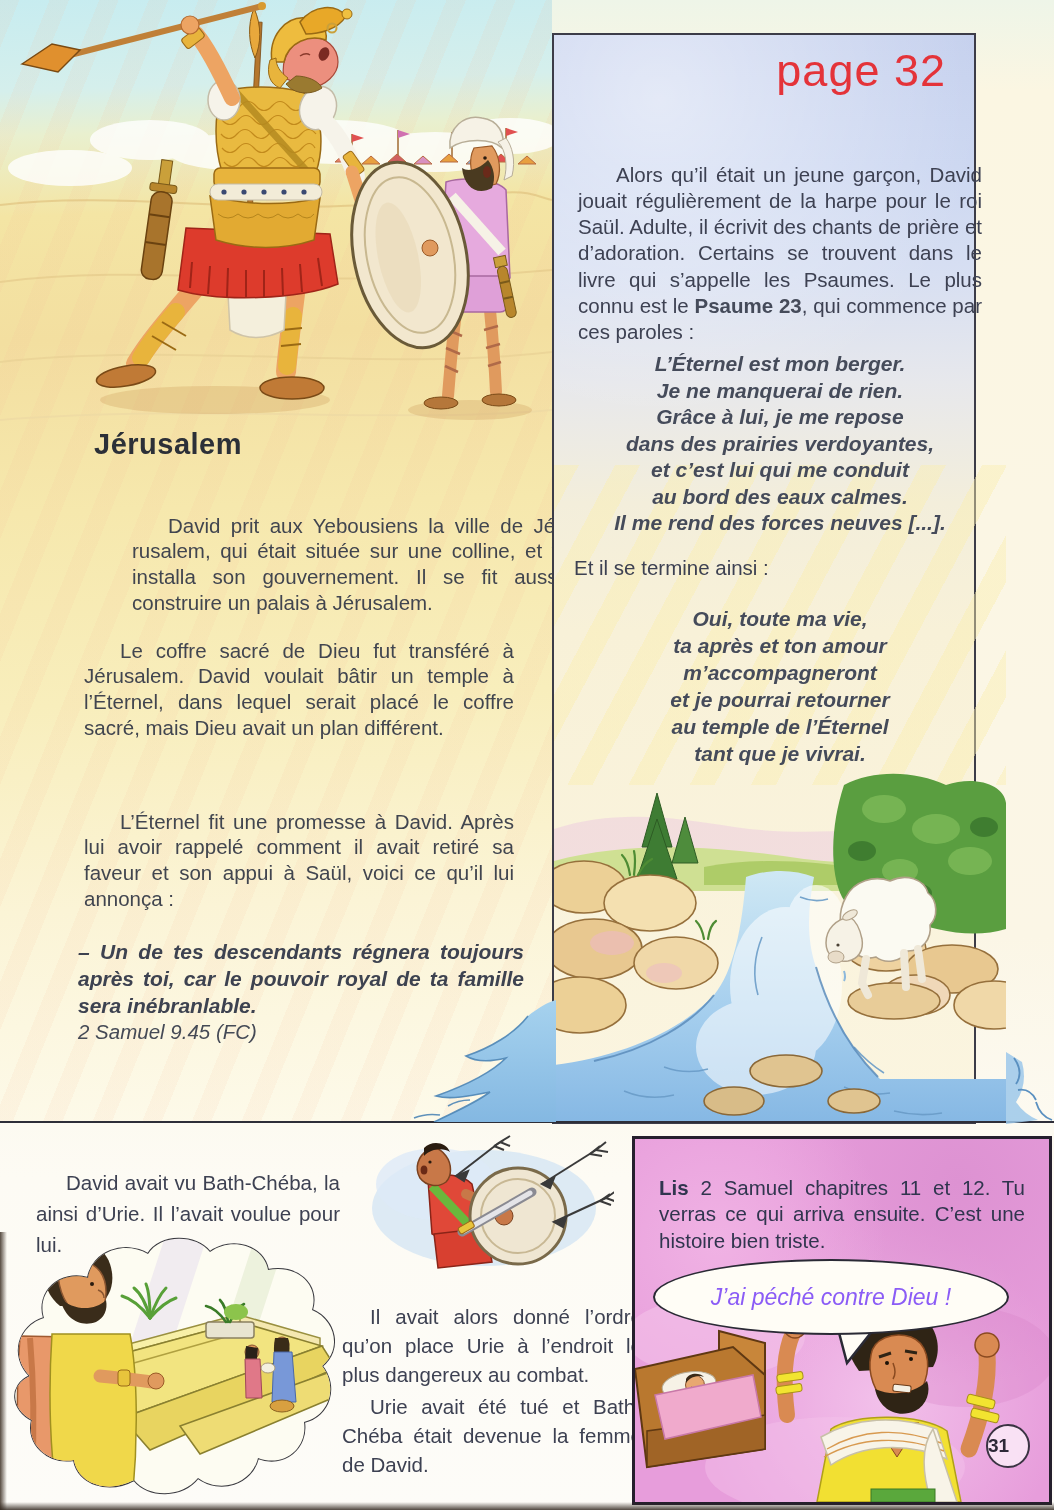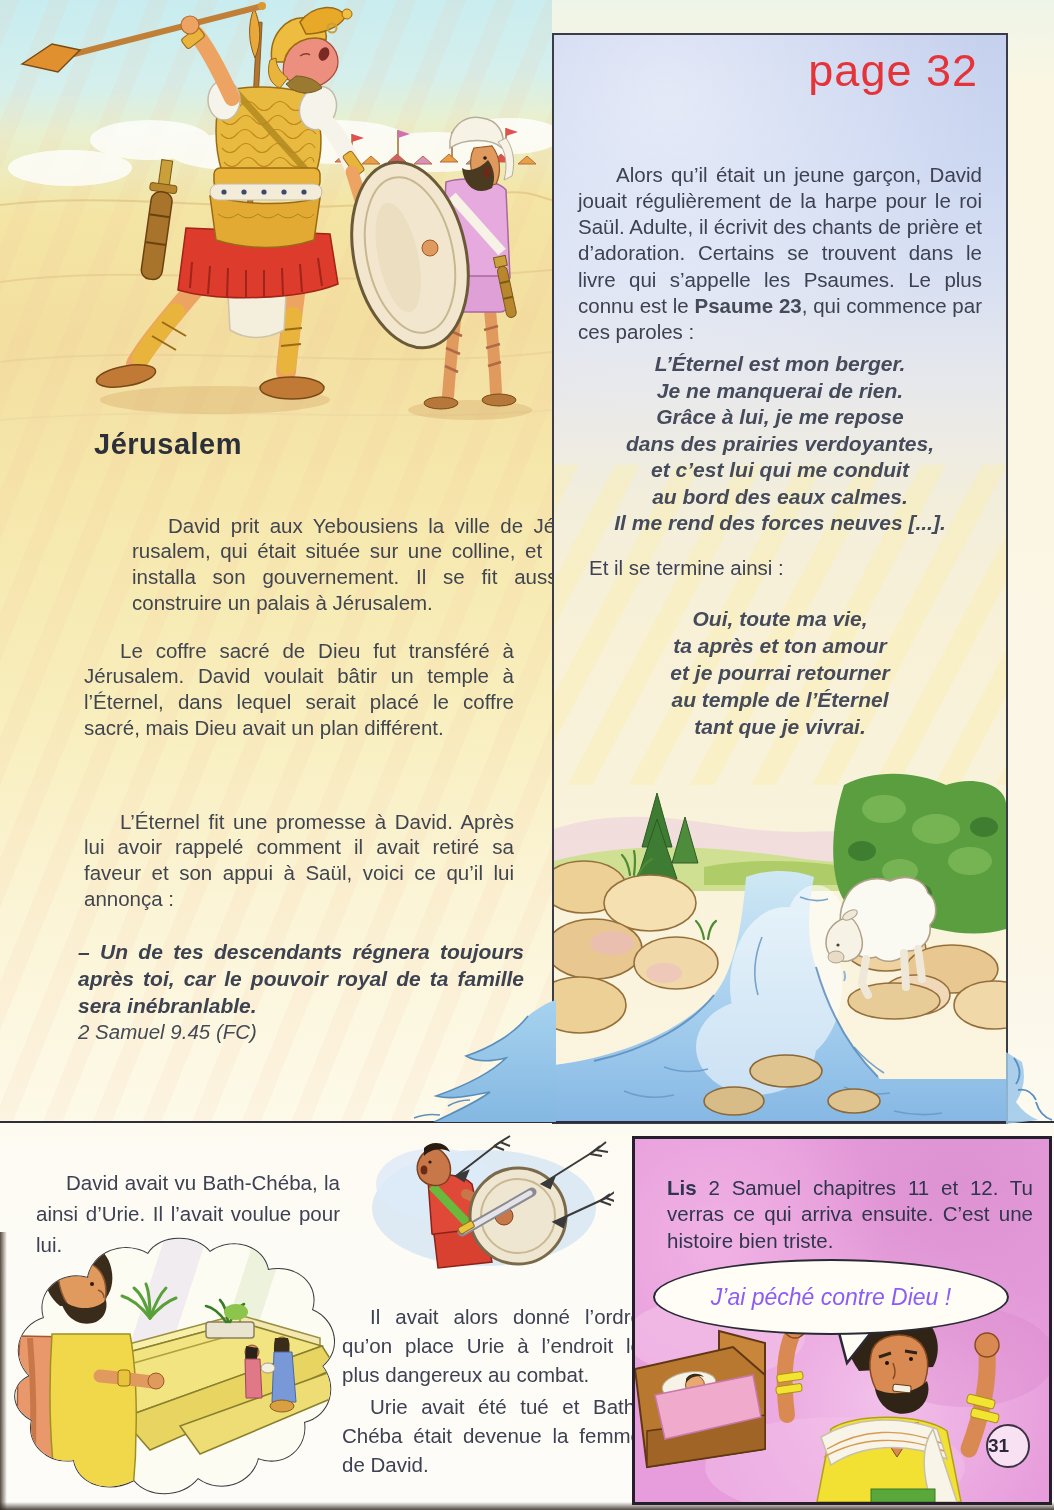--- a/index.html
+++ b/index.html
@@ -13,36 +13,36 @@
   .scene-left{
     left:0;top:0;width:552px;height:1122px;
     background:linear-gradient(178deg,#c7ecf0 0%,#d5efec 8%,#e9f0cf 12%,#f4e5a4 19%,#f3dfa0 30%,#f6e8ad 45%,#f8eebc 62%,#fbf4d6 80%,#fdfaea 100%);
   }
   .scene-left::after{
     content:"";position:absolute;inset:0;
     background:repeating-linear-gradient(112deg,rgba(246,186,150,.10) 0 18px,rgba(255,255,255,0) 18px 46px);
   }
   
   .psalm-panel{
-    left:552px;top:33px;width:456px;height:1091px;box-sizing:border-box;
+    left:552px;top:33px;width:424px;height:1091px;box-sizing:border-box;
     border:2px solid #3c3c48;
     background:
       radial-gradient(circle at 25% 6%,rgba(255,255,255,.5) 0,rgba(255,255,255,0) 30%),
       linear-gradient(180deg,#c6d1ee 0%,#ccd7f1 12%,#d7dff2 22%,#e7e8ec 32%,#f3eedb 43%,#f8f1d8 55%,#fbf5e0 100%);
   }
   .panel-streaks{left:0;top:430px;width:452px;height:320px;
     background:repeating-linear-gradient(118deg,rgba(250,238,176,.45) 0 22px,rgba(255,255,255,0) 22px 54px);}
   .page32{right:28px;top:10px;font-size:45px;letter-spacing:1px;color:#e43339;}
   .p-intro{left:24px;top:106px;width:404px;font-size:20.5px;line-height:26.3px;
     text-align:justify;text-indent:38px;color:#3d4152;}
   .bq{font-weight:bold;font-style:italic;color:#454b5a;}
   .quote{left:8px;width:436px;text-align:center;font-weight:bold;font-style:italic;
     font-size:21px;line-height:26.5px;color:#454b5a;}
   .quote1{top:316px;}
-  .transition{left:35px;top:521px;font-size:20.5px;color:#3d4152;}
+  .transition{left:20px;top:521px;font-size:20.5px;color:#3d4152;}
   .quote2{top:570px;line-height:27px;}
   .stream-svg{left:0;bottom:0;width:452px;height:355px;}
   
   .lc-heading{left:94px;top:428px;font-size:29px;font-weight:bold;color:#2c3038;letter-spacing:.5px;}
   .lc-p{left:84px;width:430px;font-size:20.5px;line-height:25.9px;text-align:justify;
     text-indent:36px;color:#41454f;}
   .lc-p1{top:492px;margin-left:48px;}
   .lc-p2{top:617px;}
   .lc-p3{top:788px;}
   .lc-quote{left:78px;top:938px;width:446px;font-size:21px;line-height:27px;
@@ -62,21 +62,21 @@
   .bm-p2{top:1371px;}
   .bubble-scene{left:0;top:1226px;width:342px;height:286px;}
   
   .readbox{left:632px;top:1136px;width:420px;height:369px;box-sizing:border-box;
     border:3px solid #251f2d;
     background:
       radial-gradient(circle at 20% 28%,#f0b2e4 0,rgba(240,178,228,0) 40%),
       radial-gradient(circle at 78% 12%,#dd92d2 0,rgba(221,146,210,0) 45%),
       radial-gradient(circle at 60% 72%,#f2c0ea 0,rgba(242,192,234,0) 50%),
       #e79ddb;}
-  .rb-text{left:32px;top:15px;width:366px;font-size:20.5px;line-height:26.5px;
+  .rb-text{left:24px;top:15px;width:366px;font-size:20.5px;line-height:26.5px;
     text-align:justify;color:#30354e;}
   .repent-svg{left:0;bottom:0;width:414px;height:205px;}
   .tail-svg{left:196px;top:184px;width:52px;height:44px;z-index:4;}
   .speech-bubble{left:18px;top:120px;width:356px;height:76px;box-sizing:border-box;
     background:#fffdf6;border:2.5px solid #2a2a35;border-radius:50%;
     display:flex;align-items:center;justify-content:center;z-index:5;
     font-style:italic;font-size:23px;color:#8b5cf6;}
   .page-circle{left:986px;top:1424px;width:44px;height:44px;box-sizing:border-box;
     border:2.5px solid #3a3342;border-radius:50%;background:rgba(255,248,252,.72);
     display:flex;align-items:center;justify-content:flex-start;z-index:6;
@@ -292,20 +292,21 @@
       <div>Grâce à lui, je me repose</div>
       <div>dans des prairies verdoyantes,</div>
       <div>et c’est lui qui me conduit</div>
       <div>au bord des eaux calmes.</div>
       <div>Il me rend des forces neuves [...].</div>
     </div>
     <div class="abs transition">Et il se termine ainsi :</div>
     <div class="abs quote quote2">
       <div>Oui, toute ma vie,</div>
       <div>ta après et ton amour</div>
+      <div>m’accompagneront</div>
       <div>et je pourrai retourner</div>
       <div>au temple de l’Éternel</div>
       <div>tant que je vivrai.</div>
     </div>
 
     <svg class="abs stream-svg" viewBox="0 0 452 355">
       <path d="M0,62 C60,42 120,50 180,60 C260,72 330,56 452,66 L452,96 L0,96 Z" fill="#f0d4de" opacity="0.7"></path>
       <path d="M0,94 C80,72 170,80 250,92 C330,102 400,88 452,94 L452,124 L0,124 Z" fill="#cfe093"></path>
       <path d="M150,100 C200,90 260,94 310,102 L310,118 L150,118 Z" fill="#a8c860" opacity="0.85"></path>
       <polygon points="103,26 88,80 118,80" fill="#3e7c33" stroke="#2e5c24"></polygon>

